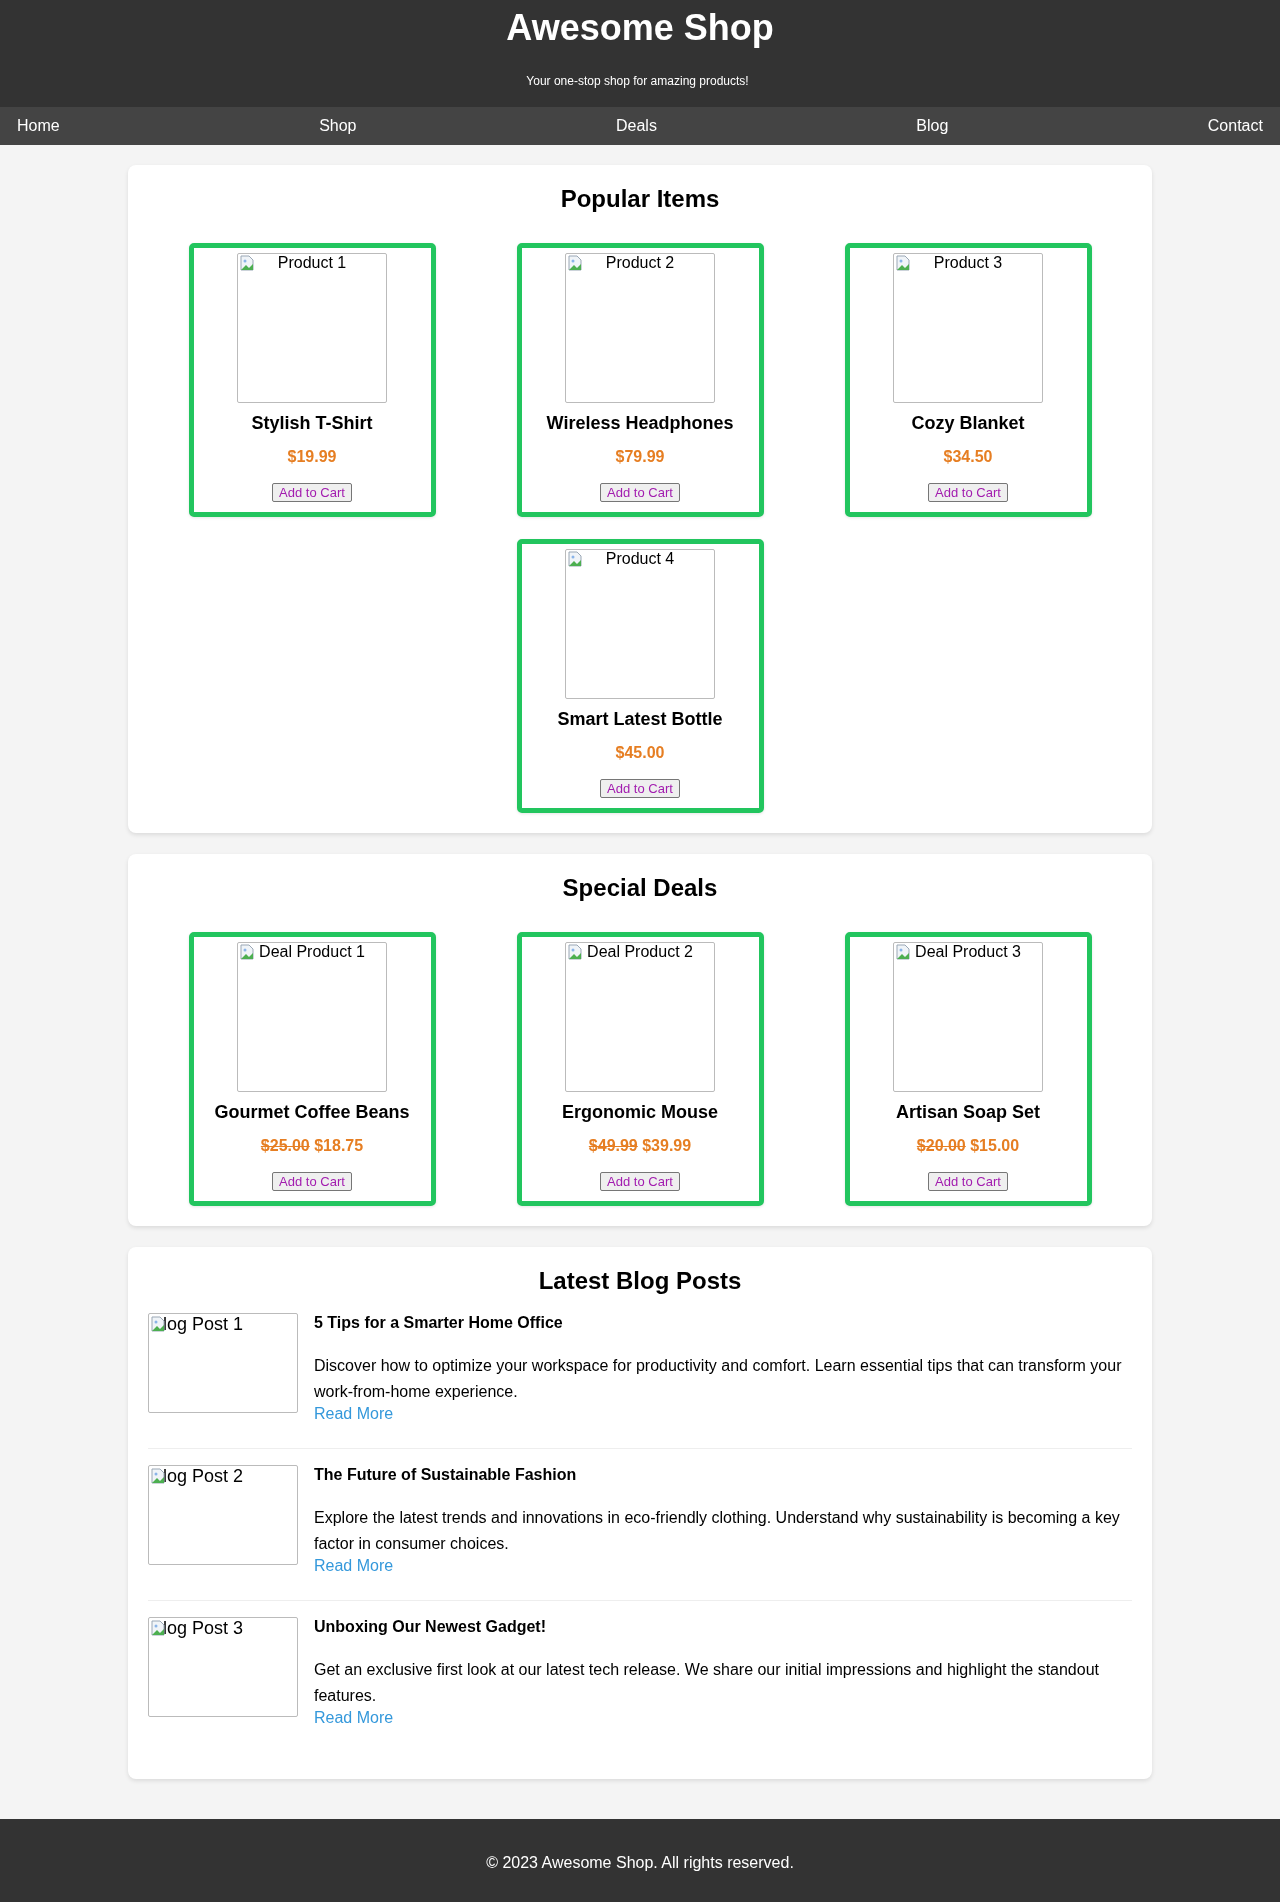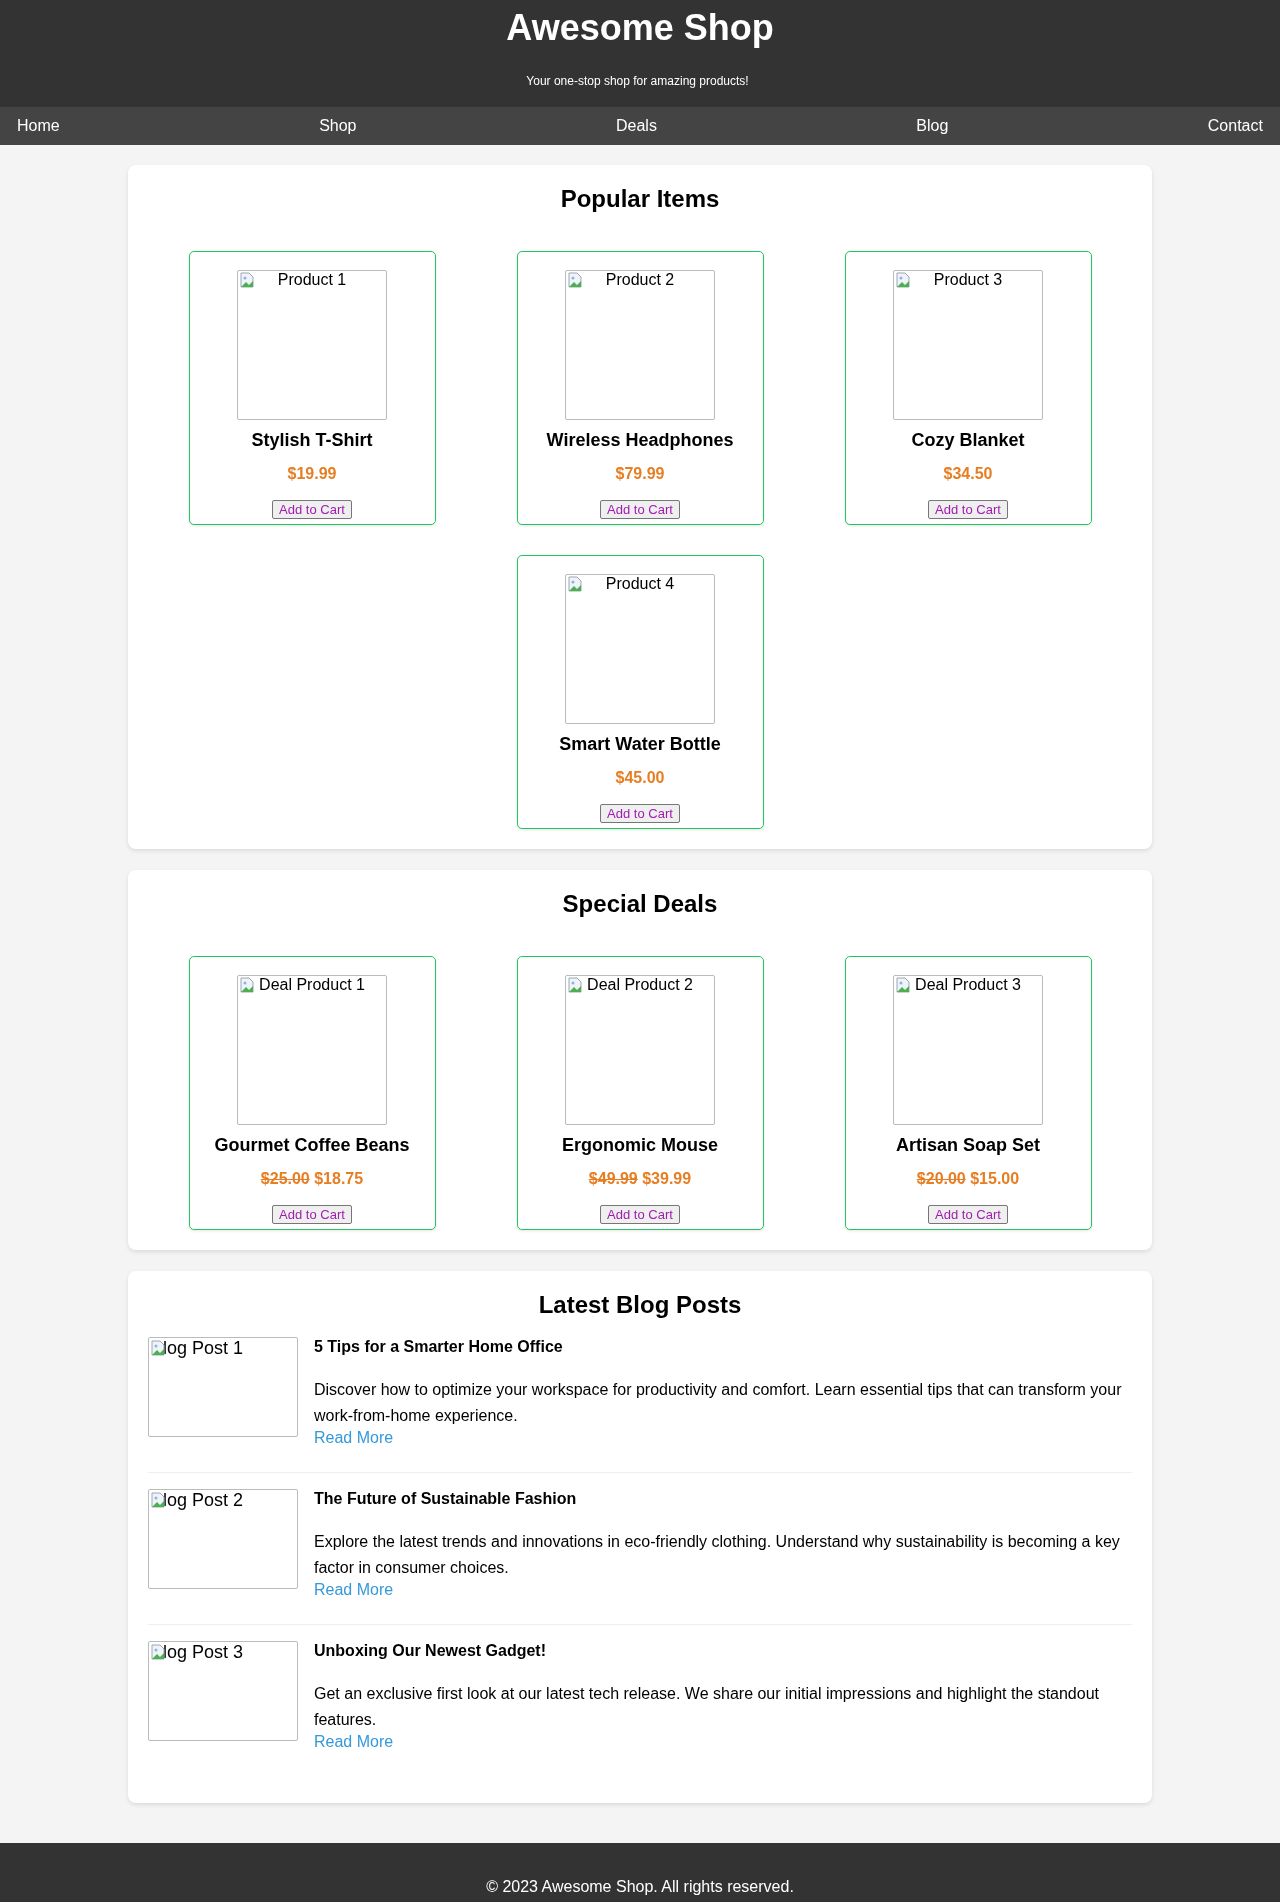--- a/index.html
+++ b/index.html
@@ -67,27 +67,26 @@
     display: flex;
     flex-wrap: wrap;
     justify-content: center;
     padding: 0 40px;
     margin-top: 30px;
     gap: 22px 81px;
   }
   .product-card {
     width: 247px;
     height: 274px;
-    border: 1px solid #22c55e;
+    border: 5px solid #22c55e;
     border-radius: 5px;
     box-shadow: 0 1px 3px rgba(0,0,0,0.1);
     text-align: center;
-    padding-top: 18px;
+    padding-top: 5px;
     background: #fff;
-    margin-top: 8px;
   }
   .img-placeholder {
     width: 150px;
     height: 150px;
     border: 1px solid #bbb;
     border-radius: 2px;
     margin: 0 auto;
     position: relative;
     font-size: 16px;
     line-height: 18px;
@@ -255,21 +254,21 @@
 
       <div class="product-card">
         <div class="img-placeholder">
           <svg class="broken-icon" viewBox="0 0 16 16">
               <path d="M2 1h8l4 4v10H2z" fill="#f0f4f8" stroke="#9aa7b5" stroke-width="1"></path>
               <path d="M2 15l5-5 3 3 4-4v6z" fill="#4caf50"></path>
               <circle cx="6" cy="6" r="1.5" fill="#8ab4e8"></circle>
             </svg>
           <span>Product 4</span>
         </div>
-        <h3>Smart Water Bottle</h3>
+        <h3>Smart Latest Bottle</h3>
         <div class="price">$45.00</div>
         <button class="add-btn">Add to Cart</button>
       </div>
 
     </div>
   </section>
 
   <section class="panel">
     <h2>Special Deals</h2>
     <div class="product-grid">

